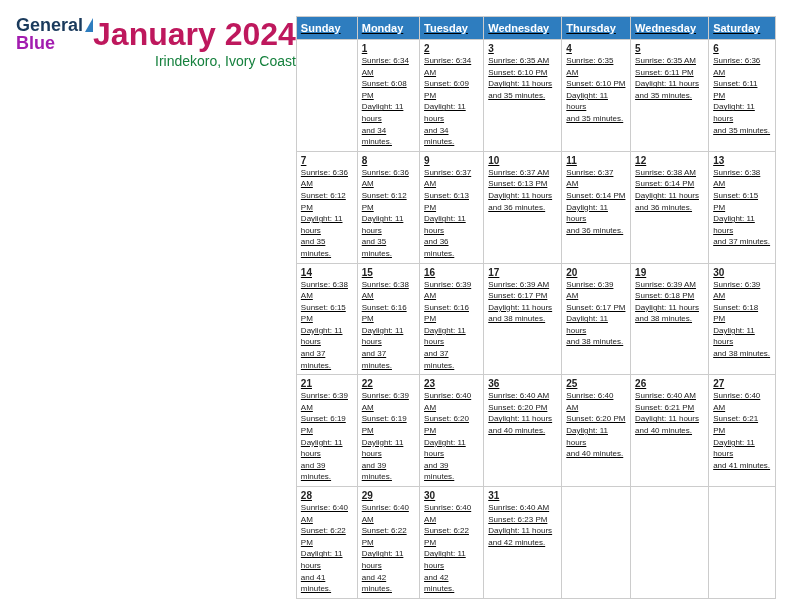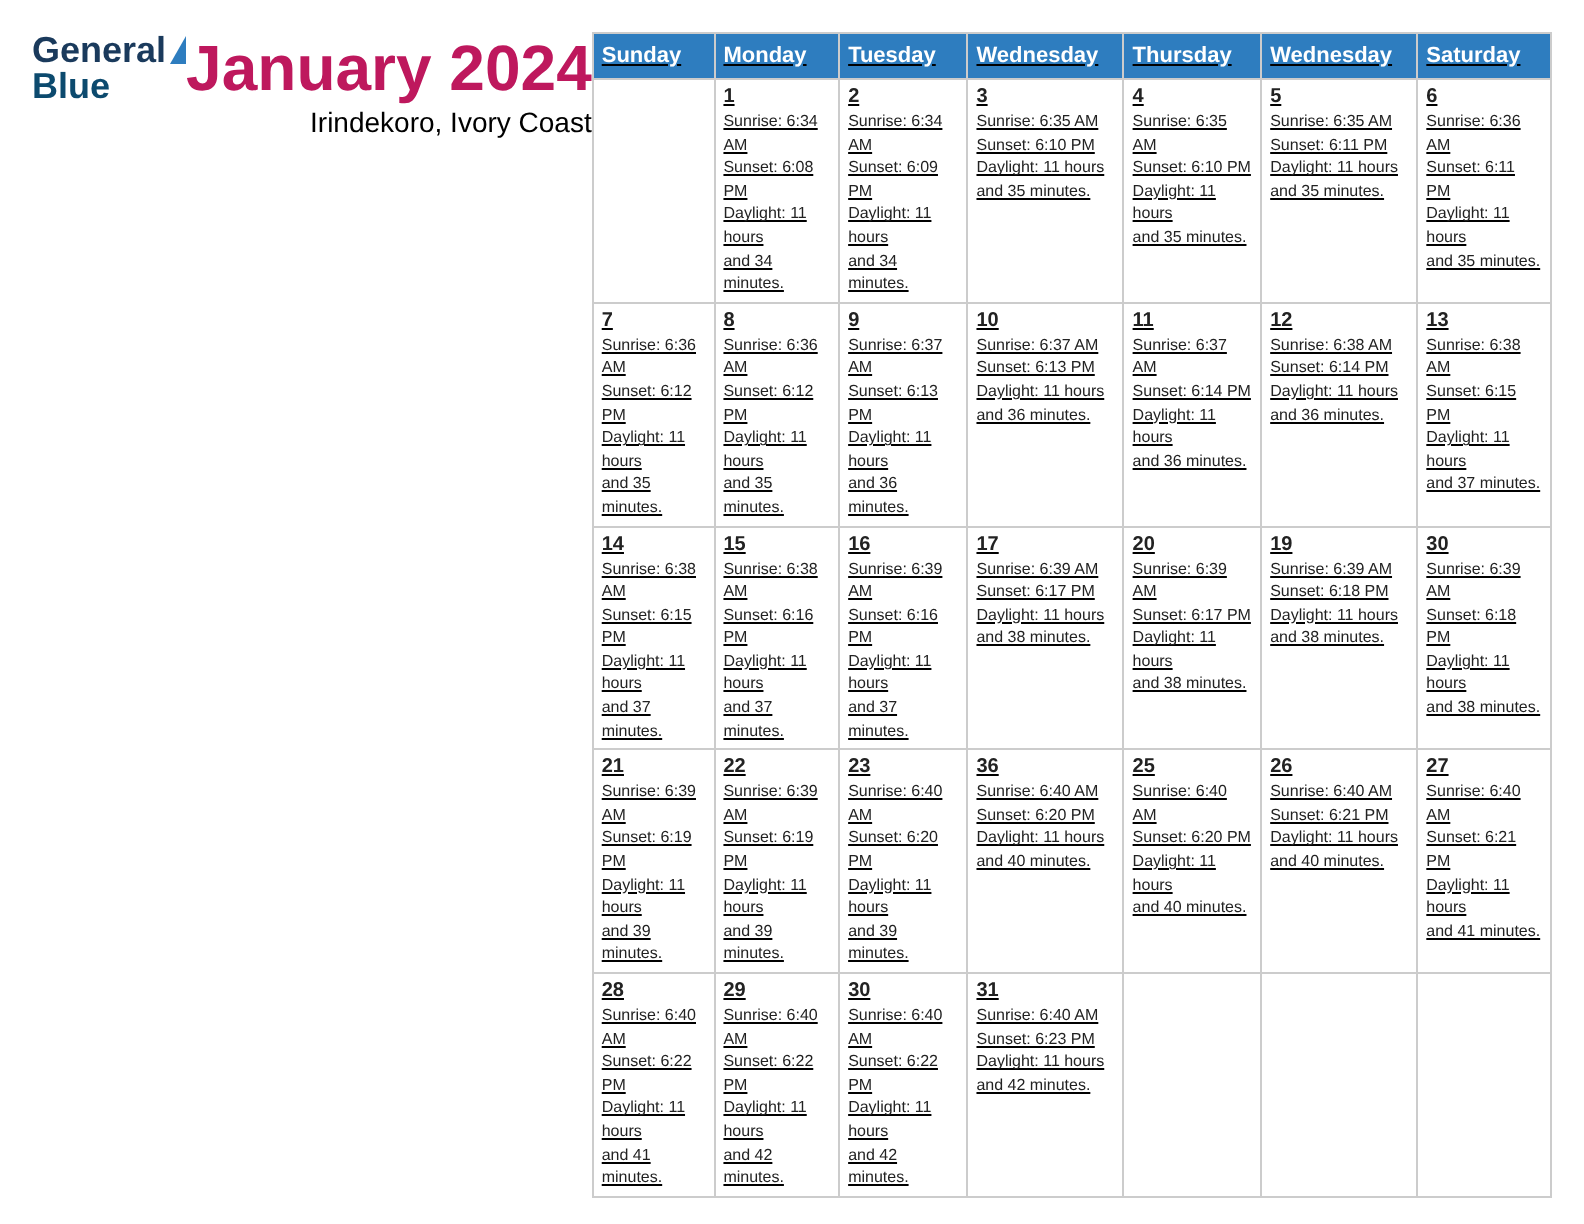--- a/index.html
+++ b/index.html
@@ -28,42 +28,42 @@
       flex-direction: column;
       align-items: flex-start;
     }
     .logo-text {
       font-size: 18px;
       font-weight: bold;
       color: #1a3a5c;
       line-height: 1;
     }
     .logo-blue {
-      color: #0c4a6e;
+      color: #a21caf;
     }
     .logo-triangle {
       display: inline-block;
       width: 0;
       height: 0;
       border-left: 8px solid transparent;
       border-bottom: 14px solid #2e7dbf;
       margin-left: 2px;
       vertical-align: middle;
     }
     .title-block {
       text-align: right;
     }
     .month-title {
       font-size: 32px;
       font-weight: bold;
       color: #be185d;
     }
     .location {
       font-size: 14px;
-      color: #000000;
+      color: #15803d;
     }
     table {
       width: 100%;
       border-collapse: collapse;
       flex: 1;
       text-decoration: underline;
     }
     thead tr th {
       background-color: #2e7dbf;
       color: #fff;

